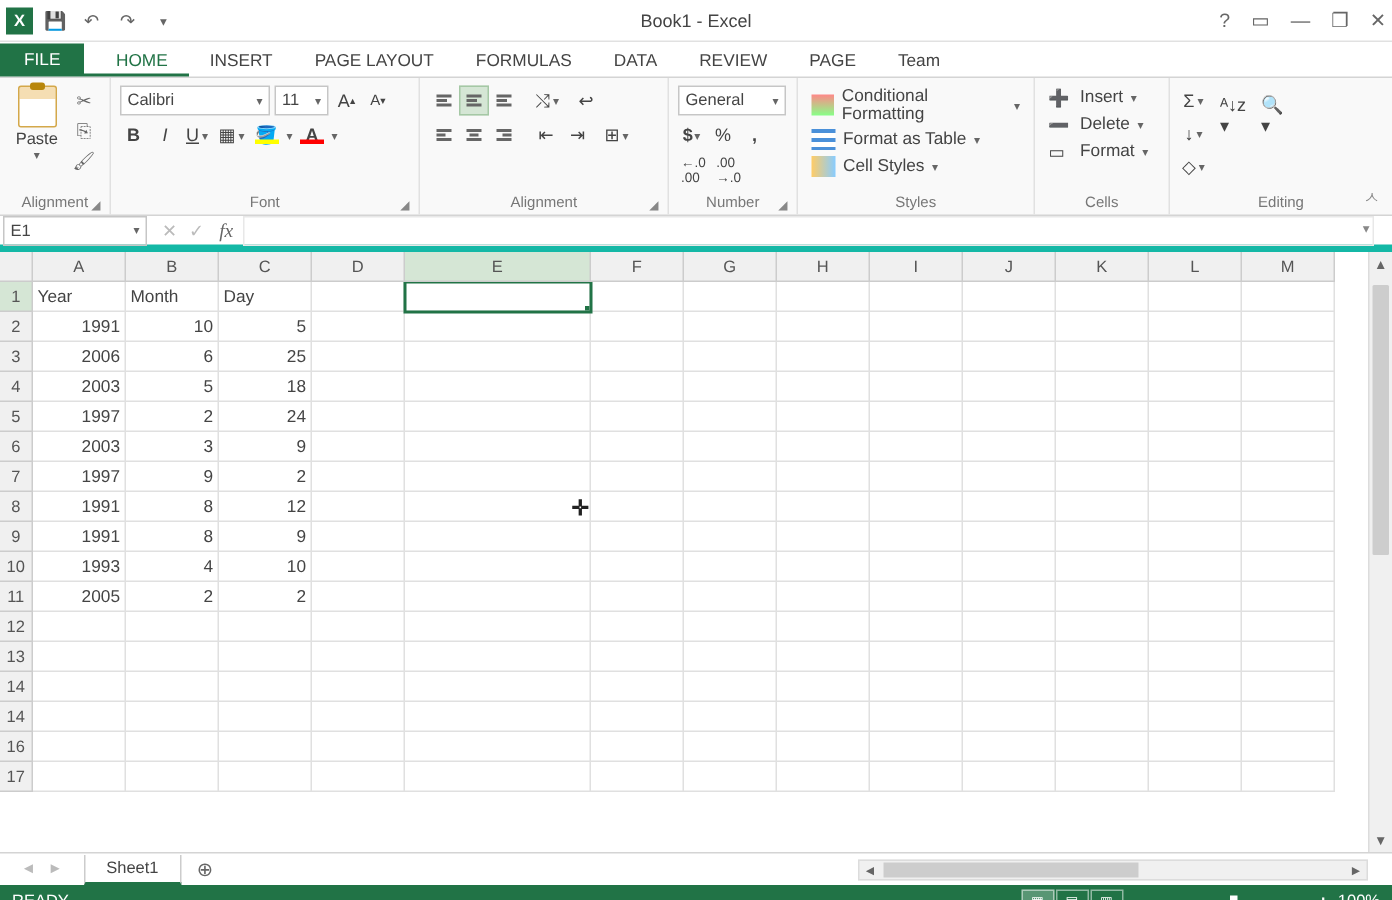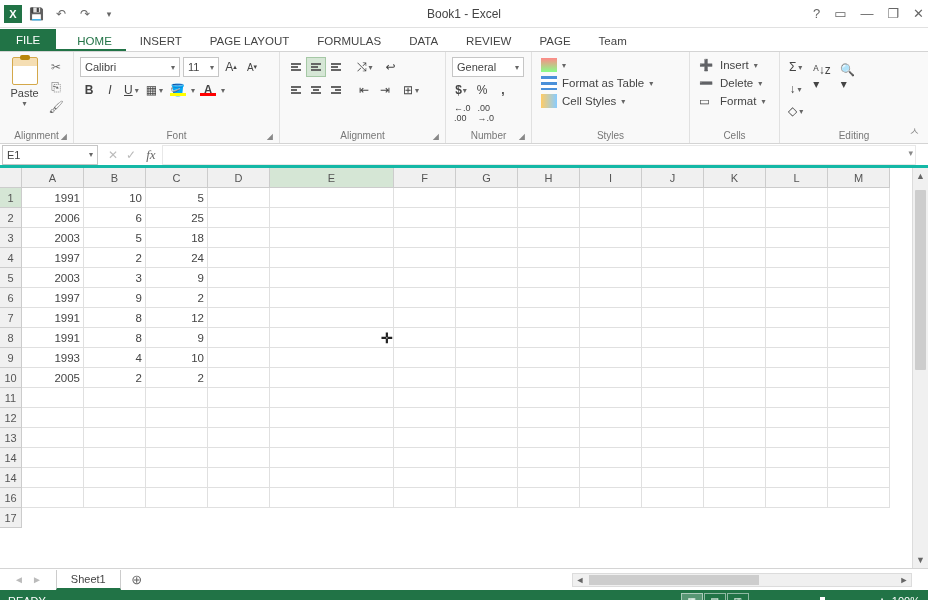--- a/index.html
+++ b/index.html
@@ -66,21 +66,21 @@
 
 .cells .group-body { flex-direction: column; gap: 2px; padding-top: 2px; }
 
 
 .editing .group-body { gap: 6px; padding-top: 2px; }
 .edit-col { display: flex; flex-direction: column; gap: 2px; }
 
 .collapse-arrow { position: absolute; right: 8px; bottom: 4px; cursor: pointer; color: #888; font-size: 11px; }
 
 
-.namebar { height: 24px; border-bottom: 3px solid #14b8a6; display: flex; align-items: center; background: #fff; }
+.namebar { height: 24px; border-bottom: 5px solid #14b8a6; display: flex; align-items: center; background: #fff; }
 .namebox { width: 96px; height: 20px; border: 1px solid #c6c6c6; margin-left: 2px; display: flex; align-items: center; justify-content: space-between; padding: 0 4px; font-size: 11px; cursor: text; }
 .fx-btns { display: flex; gap: 8px; padding: 0 10px; color: #bbb; align-items: center; }
 .fx-btns span { cursor: pointer; }
 .fx-label { font-style: italic; font-family: "Times New Roman", serif; font-size: 13px; color: #666; padding-right: 6px; }
 .formula-input { flex: 1; height: 20px; border: 1px solid #e8e8e8; margin-right: 12px; cursor: text; position: relative; }
 .formula-expand { position: absolute; right: 2px; top: 2px; font-size: 9px; color: #888; cursor: pointer; }
 
 
 .grid-area { position: relative; height: 400px; background: #fff; display: flex; }
 .corner { width: 22px; height: 20px; background: #f0f0f0; border-right: 1px solid #ccc; border-bottom: 1px solid #ccc; position: absolute; top: 0; left: 0; z-index: 3; }
@@ -296,20 +296,21 @@
         <span class="rb-btn" style="font-size:9px">.00<br>→.0</span>
       </div>
     </div>
     <div class="group-label"><span>Number</span><span class="launcher">◢</span></div>
   </div>
 
   <div class="group styles" style="width:158px">
     <div class="group-body">
       <div class="style-btn">
           <span class="icn" style="background:linear-gradient(#f88,#8f8)"></span>
+          <span>Conditional Formatting</span>
           <span class="chev">▾</span>
         </div>
       <div class="style-btn">
           <span class="icn" style="background:repeating-linear-gradient(#4a90d9 0 3px,#fff 3px 6px)"></span>
           <span>Format as Table</span>
           <span class="chev">▾</span>
         </div>
       <div class="style-btn">
           <span class="icn" style="background:linear-gradient(90deg,#fc6,#8cf)"></span>
           <span>Cell Styles</span>
@@ -414,20 +415,35 @@
       <div class="row-h">11</div>
       <div class="row-h">12</div>
       <div class="row-h">13</div>
       <div class="row-h">14</div>
       <div class="row-h">14</div>
       <div class="row-h">16</div>
       <div class="row-h">17</div>
     </div>
   <div class="cells-body" id="cells">
       <div class="cell-row">
+        <div class="cell" style="width: 62px;">Year</div>
+        <div class="cell" style="width: 62px;">Month</div>
+        <div class="cell" style="width: 62px;">Day</div>
+        <div class="cell" style="width: 62px;"></div>
+        <div class="cell selected" style="width: 124px;"></div>
+        <div class="cell" style="width: 62px;"></div>
+        <div class="cell" style="width: 62px;"></div>
+        <div class="cell" style="width: 62px;"></div>
+        <div class="cell" style="width: 62px;"></div>
+        <div class="cell" style="width: 62px;"></div>
+        <div class="cell" style="width: 62px;"></div>
+        <div class="cell" style="width: 62px;"></div>
+        <div class="cell" style="width: 62px;"></div>
+      </div>
+      <div class="cell-row">
         <div class="cell ra" style="width: 62px;">1991</div>
         <div class="cell ra" style="width: 62px;">10</div>
         <div class="cell ra" style="width: 62px;">5</div>
         <div class="cell" style="width: 62px;"></div>
         <div class="cell" style="width: 124px;"></div>
         <div class="cell" style="width: 62px;"></div>
         <div class="cell" style="width: 62px;"></div>
         <div class="cell" style="width: 62px;"></div>
         <div class="cell" style="width: 62px;"></div>
         <div class="cell" style="width: 62px;"></div>

